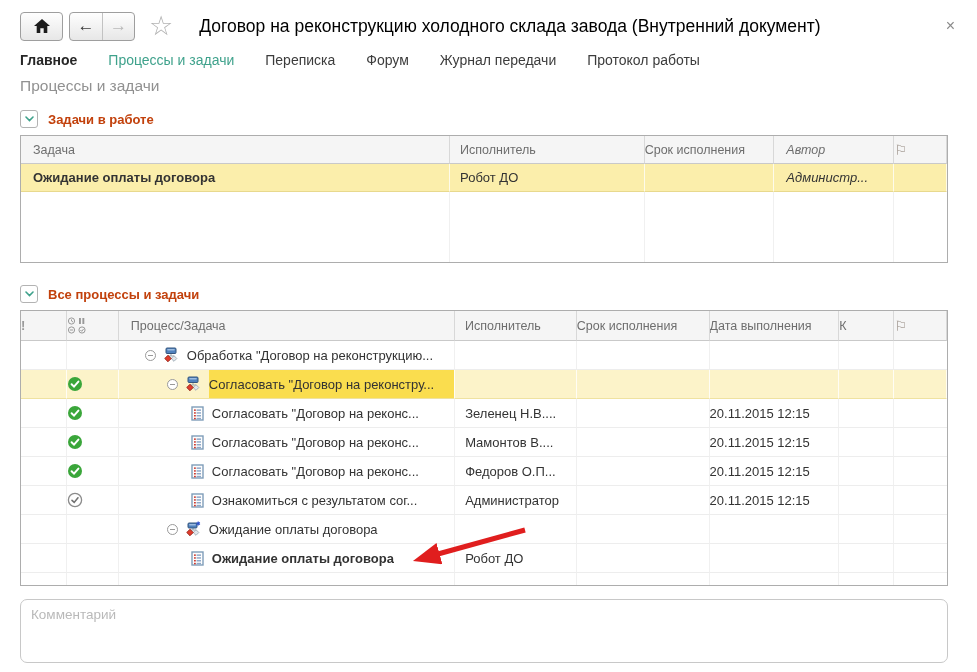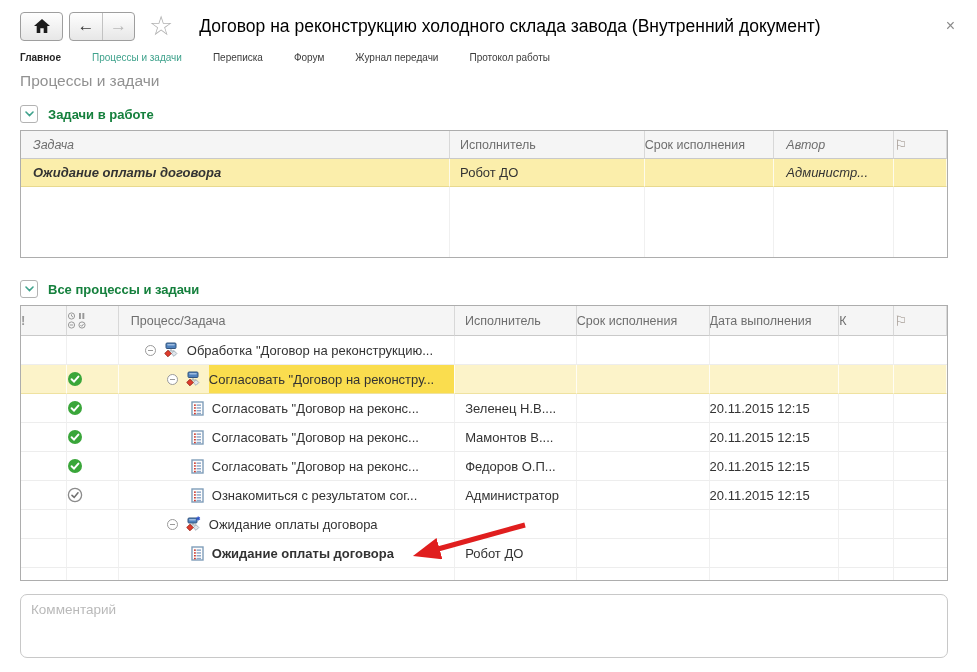--- a/index.html
+++ b/index.html
@@ -16,51 +16,51 @@
     background: linear-gradient(#fefefe, #e7e7e7); overflow: hidden; }
   .navgroup .half { width: 32px; display: flex; align-items: center; justify-content: center; font-size: 17px; font-weight: bold; }
   .navgroup .half + .half { border-left: 1px solid #c2c2c2; }
   .arrow-back { color: #3a3a3a; }
   .arrow-fwd  { color: #b8b8b8; }
   .fav-star { font-size: 27px; color: #b3b3b3; margin-left: 14px; line-height: 1; }
   .win-title { margin-left: 26px; font-size: 17.5px; color: #000000; white-space: nowrap; overflow: hidden; flex: 1; }
   .win-close { font-size: 16px; color: #8a8a8a; margin-left: 8px; padding: 0 2px; }
 
   
-  .tabs { display: flex; gap: 31px; margin: 10px 20px 0; font-size: 10px; }
+  .tabs { display: flex; gap: 31px; margin: 10px 20px 0; font-size: 14px; }
   .tab { color: #3c3c3c; white-space: nowrap; }
   .tab.bold { font-weight: bold; color: #262626; }
   .tab.active { color: #3fa28c; }
 
   .subtitle { margin: 9px 20px 0; font-size: 15.5px; color: #919191; }
 
   
   .section-hdr { display: flex; align-items: center; margin: 15px 20px 7px; }
   .section-hdr.second { margin-top: 22px; }
   .chev-btn { width: 18px; height: 18px; border: 1px solid #b3b3b3; border-radius: 3px; background: #fff;
     display: flex; align-items: center; justify-content: center; }
-  .section-title { margin-left: 10px; font-weight: bold; font-size: 13px; color: #15803d; }
+  .section-title { margin-left: 10px; font-weight: bold; font-size: 13px; color: #c2410c; }
 
   
   .tbl { margin: 7px 20px 0; width: 928px; border: 1px solid #adadad; background: #fff; }
   .trow { display: flex; width: 100%; }
   .cell { border-right: 1px solid #f0f0f0; border-bottom: 1px solid #ededed; overflow: hidden;
     white-space: nowrap; display: flex; align-items: center; }
   .cell:last-child { border-right: none; }
   .hdr .cell { background: #f5f5f5; border-right: 1px solid #d8d8d8; border-bottom: 1px solid #c9c9c9;
     color: #6e6e6e; font-size: 12.5px; }
   .center { justify-content: flex-start; }
   .padl { padding-left: 12px; }
   .flag-glyph { color: #9a9088; font-size: 14px; }
   .excl { font-weight: bold; color: #9a9a9a; font-size: 13px; }
 
   
   .t1 .trow { height: 28px; }
   .t1 .hdr  { height: 28px; }
-  .t1c1 { width: 430px; font-style: italic; } .t1c2 { width: 195px; padding-left: 10px; }
+  .t1c1 { width: 430px; } .t1c2 { width: 195px; padding-left: 10px; }
   .t1c3 { width: 130px; } .t1c4 { width: 120px; padding-left: 12px; font-style: italic; } .t1c5 { width: 53px; }
   .t1 .hl .cell { background: #fbeeab; border-right: 1px solid rgba(255,255,255,.75); border-bottom: 1px solid #e8d98e; }
   .t1 .hl .t1c1 { font-weight: bold; }
   .t1 .filler { height: 70px; }
   .t1 .filler .cell { border-bottom: none; }
 
   
   .t2 .hdr { height: 30px; }
   .t2 .trow.body { height: 29px; }
   .c1 { width: 46px; } .c2 { width: 52px; } .c3 { width: 337px; }

